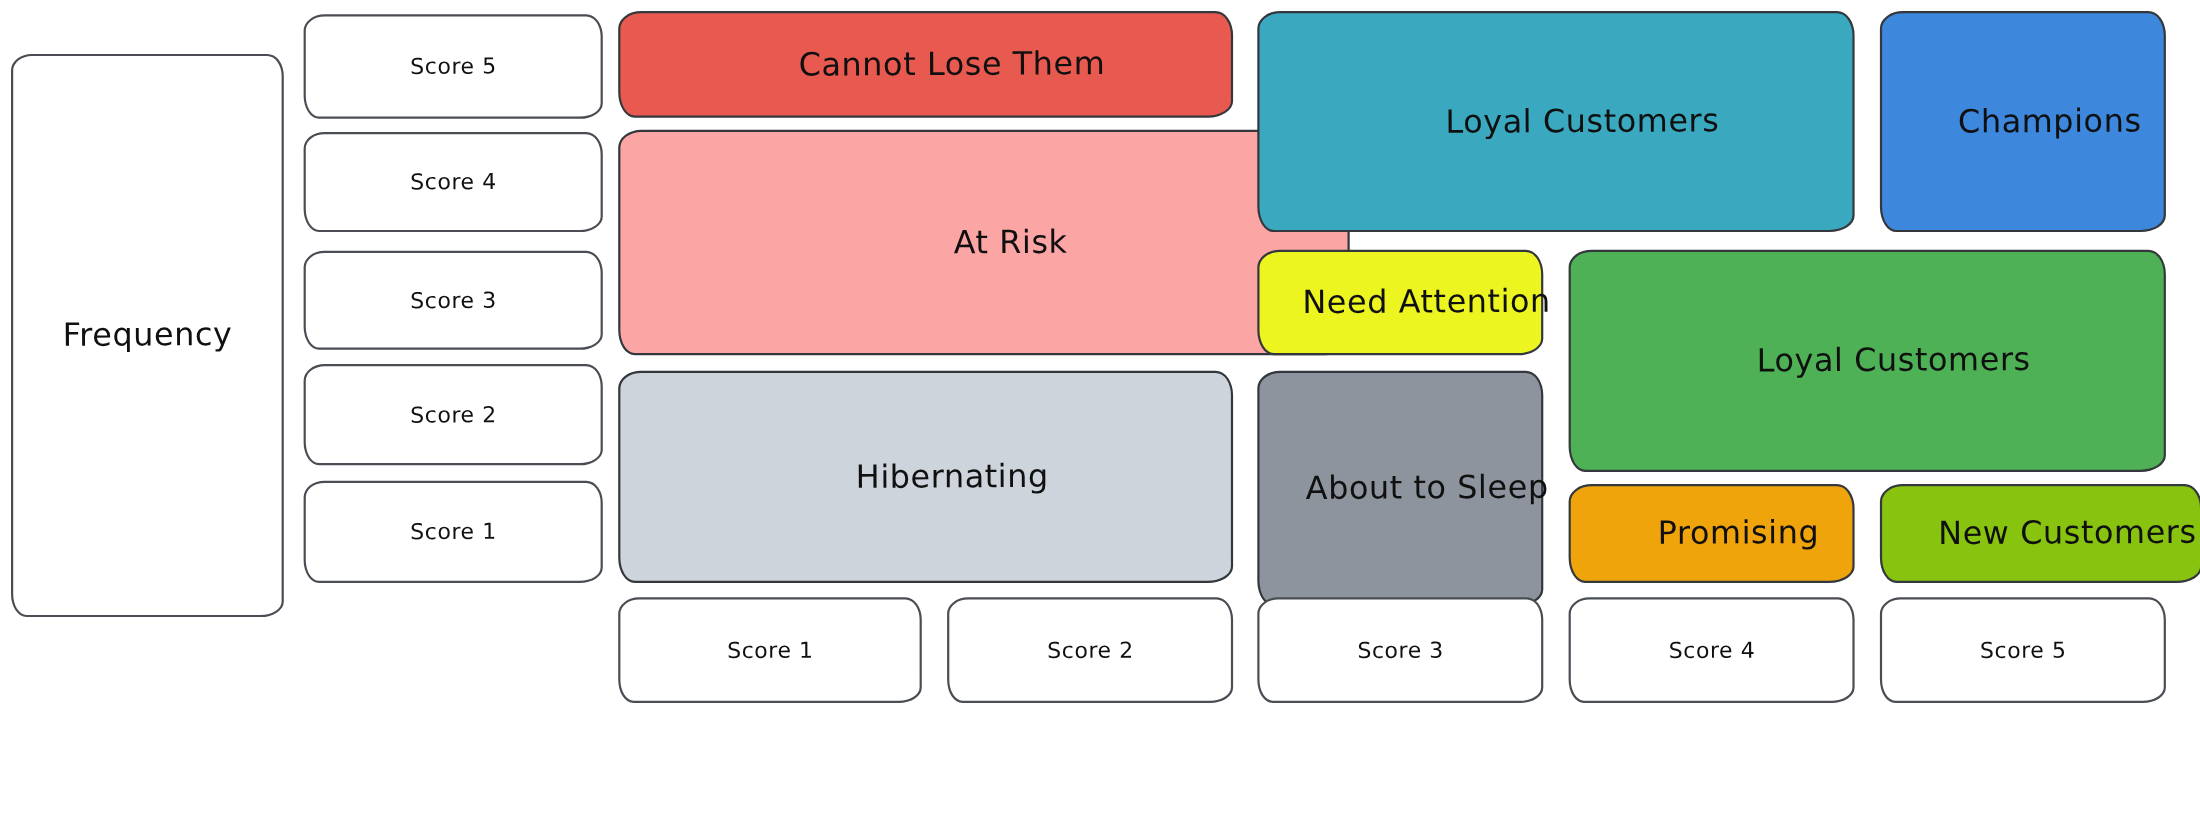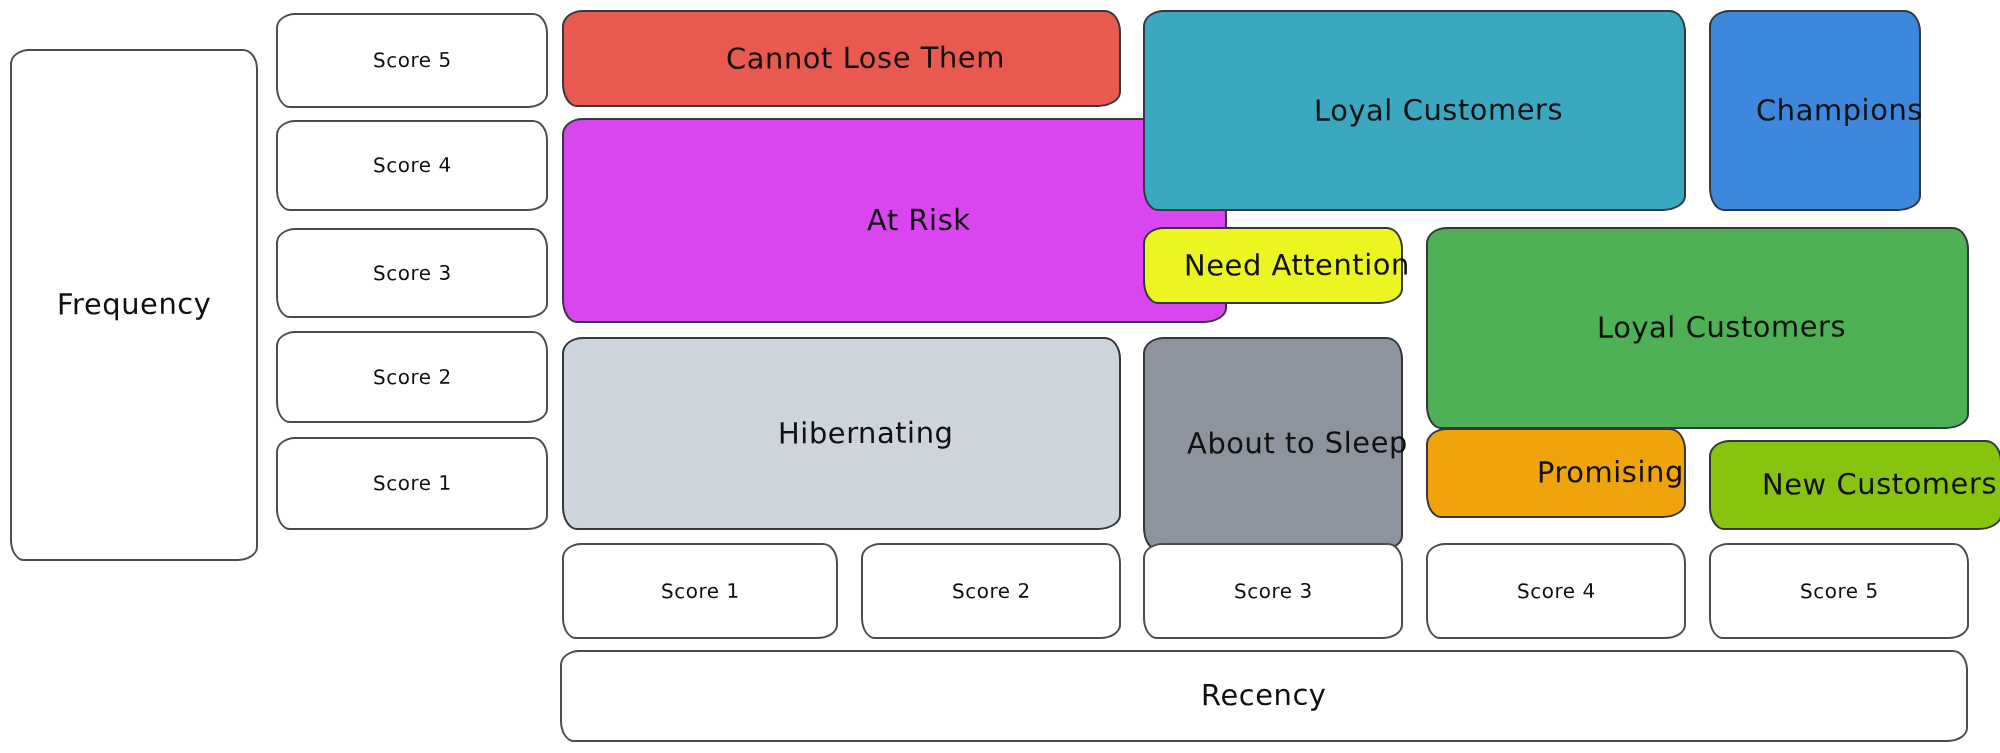--- a/index.html
+++ b/index.html
@@ -60,42 +60,42 @@
       </div>
       <div class="box score" style="left: 276px; top: 437px; width: 272px; height: 93px;">
         <span class="lbl">Score 1</span>
       </div>
     </div>
 
   <div id="segments">
       <div class="box segment" style="left: 562px; top: 10px; width: 559px; height: 97px; background: rgb(232, 90, 80);">
         <span class="lbl">Cannot Lose Them</span>
       </div>
-      <div class="box segment" style="left: 562px; top: 118px; width: 665px; height: 205px; background: #d946ef;">
+      <div class="box segment" style="left: 562px; top: 118px; width: 665px; height: 205px; background: #fca5a5;">
         <span class="lbl">At Risk</span>
       </div>
       <div class="box segment" style="left: 562px; top: 337px; width: 559px; height: 193px; background: rgb(206, 212, 220);">
         <span class="lbl">Hibernating</span>
       </div>
       <div class="box segment" style="left: 1143px; top: 10px; width: 543px; height: 201px; background: rgb(58, 169, 192);">
         <span class="lbl">Loyal Customers</span>
       </div>
-      <div class="box segment" style="left: 1709px; top: 10px; width: 212px; height: 201px; background: rgb(61, 135, 221);">
+      <div class="box segment" style="left: 1709px; top: 10px; width: 260px; height: 201px; background: rgb(61, 135, 221);">
         <span class="lbl">Champions</span>
       </div>
-      <div class="box segment" style="left: 1143px; top: 227px; width: 260px; height: 77px; background: rgb(237, 245, 32);">
+      <div class="box segment" style="left: 1143px; top: 227px; width: 260px; height: 96px; background: rgb(237, 245, 32);">
         <span class="lbl">Need Attention</span>
       </div>
       <div class="box segment" style="left: 1426px; top: 227px; width: 543px; height: 202px; background: rgb(78, 177, 85);">
         <span class="lbl">Loyal Customers</span>
       </div>
       <div class="box segment" style="left: 1143px; top: 337px; width: 260px; height: 214px; background: rgb(141, 148, 157);">
         <span class="lbl">About to Sleep</span>
       </div>
-      <div class="box segment" style="left: 1426px; top: 428px; width: 260px; height: 90px; background: rgb(240, 164, 12); justify-content: flex-end;">
+      <div class="box segment" style="left: 1426px; top: 440px; width: 260px; height: 90px; background: rgb(240, 164, 12);">
         <span class="lbl">Promising</span>
       </div>
       <div class="box segment" style="left: 1709px; top: 440px; width: 293px; height: 90px; background: rgb(136, 196, 15);">
         <span class="lbl">New Customers</span>
       </div>
     </div>
 
   <div id="recency-scores">
       <div class="box score" style="left: 562px; top: 543px; width: 276px; height: 96px;">
         <span class="lbl">Score 1</span>
@@ -107,17 +107,14 @@
         <span class="lbl">Score 3</span>
       </div>
       <div class="box score" style="left: 1426px; top: 543px; width: 260px; height: 96px;">
         <span class="lbl">Score 4</span>
       </div>
       <div class="box score" style="left: 1709px; top: 543px; width: 260px; height: 96px;">
         <span class="lbl">Score 5</span>
       </div>
     </div>
 
-  <div class="box axis" style="left:560px;top:650px;width:1408px;height:92px;">
-    <span class="lbl">Recency</span>
-  </div>
 
 </div>
 
 </body></html>

